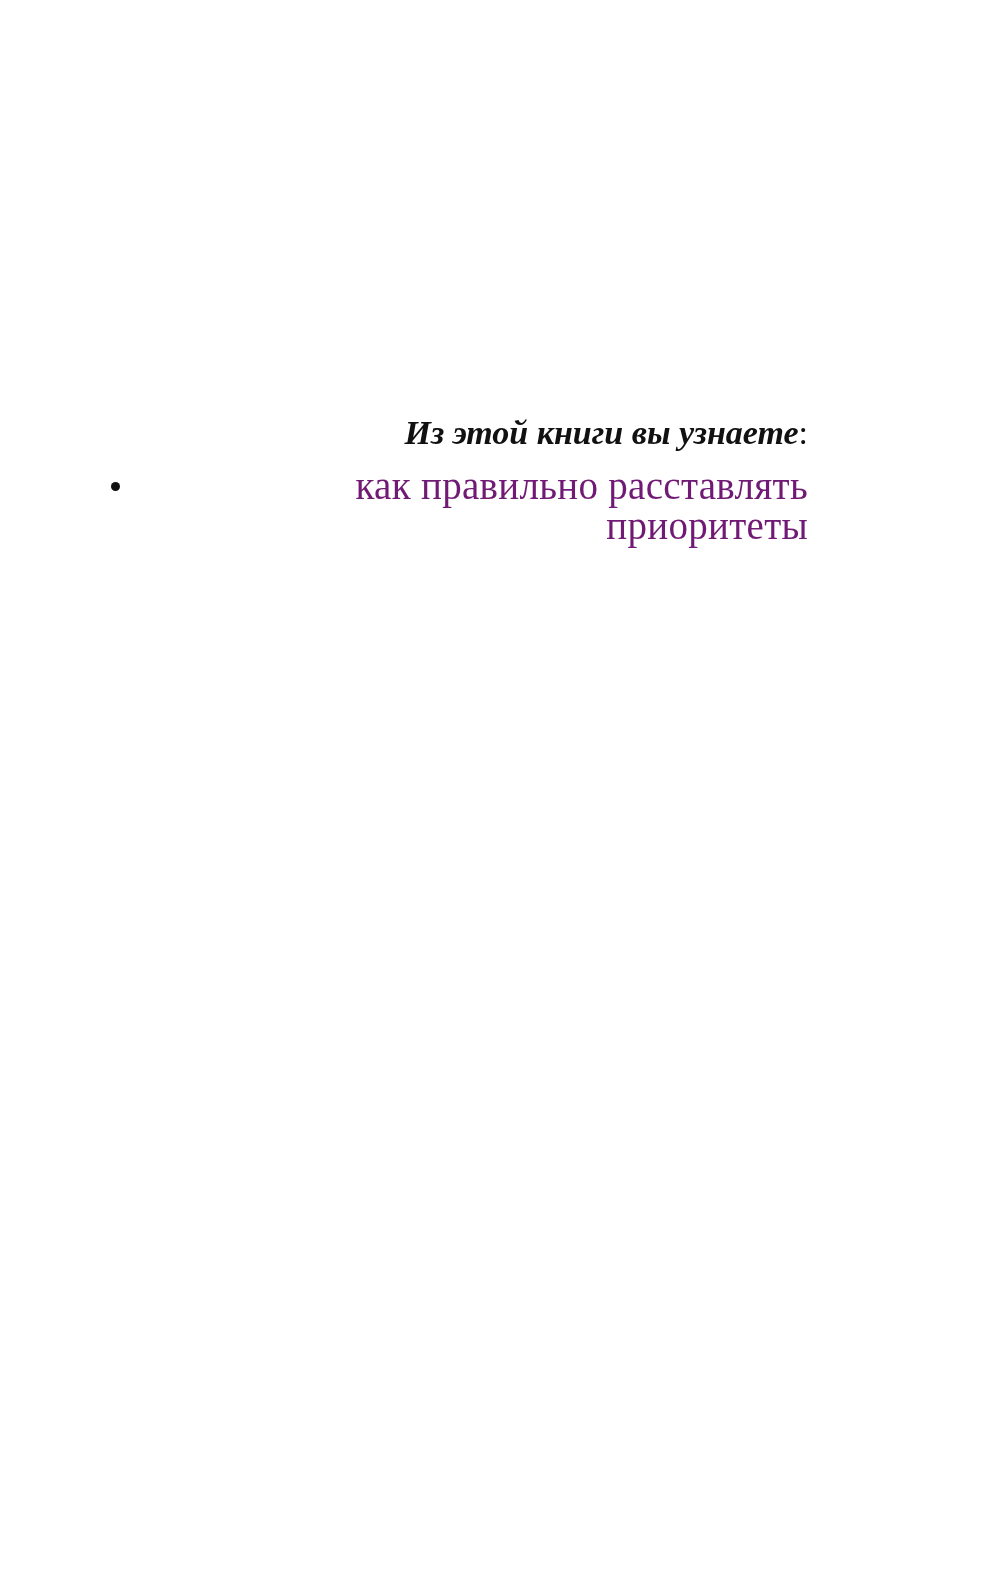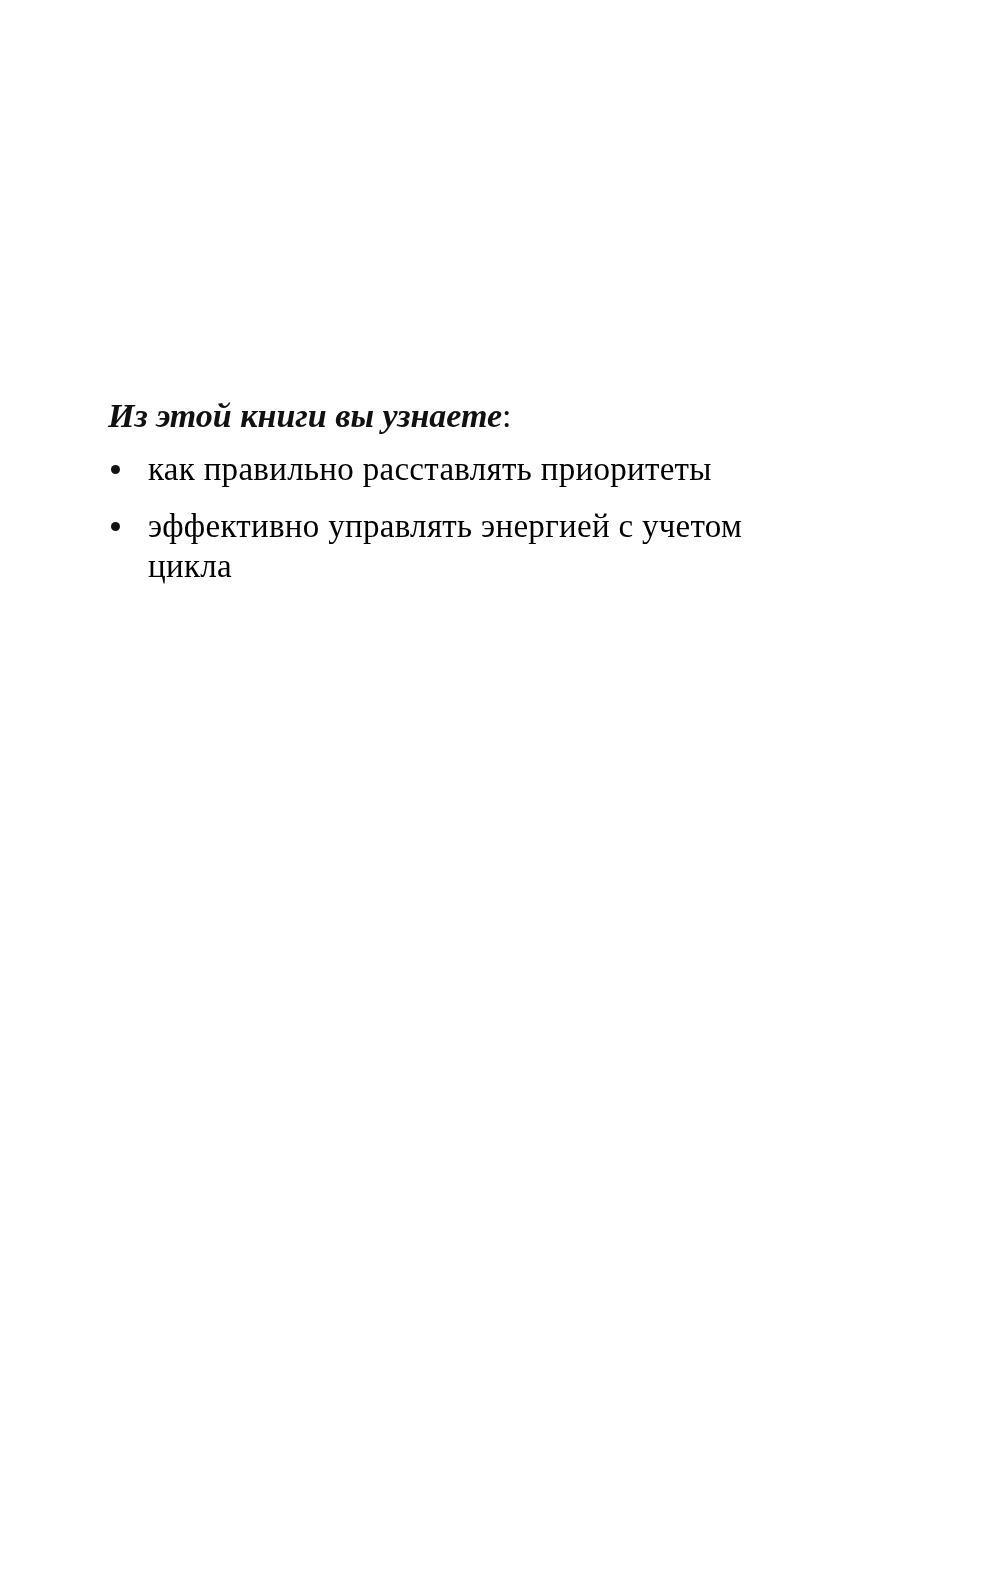--- a/index.html
+++ b/index.html
@@ -18,22 +18,23 @@
     .page {
       position: absolute;
       left: 0; top: 0;
       width: 1000px;
       height: 1585px;
       background: #ffffff;
     }
     .content {
       position: absolute;
       left: 108px;
-      top: 391px;
+      top: 408px;
       width: 700px;
+      text-align: right;
     }
     .heading {
       font-family: "Liberation Serif", "DejaVu Serif", serif;
       font-size: 34px;
       line-height: 50px;
       color: #111111;
       margin: 0 0 8px 0;
     }
     .heading .em {
       font-style: italic;
@@ -44,23 +45,23 @@
       font-weight: normal;
     }
     ul.bullets {
       list-style: none;
       margin: 0;
       padding: 0;
     }
     ul.bullets li {
       position: relative;
       padding-left: 40px;
-      font-size: 33px;
+      font-size: 39px;
       line-height: 40px;
-      color: #000000;
+      color: #701a75;
       margin-bottom: 17px;
       letter-spacing: 0.3px;
     }
     ul.bullets li .bullet {
       position: absolute;
       left: 3px;
       top: 16px;
       width: 9px;
       height: 9px;
       border-radius: 50%;
@@ -75,20 +76,15 @@
 
 <div class="page">
   <div class="content">
     <p class="heading"><span class="em">Из этой книги вы узнаете</span><span class="colon">:</span></p>
 
     <ul class="bullets">
       <li>
         <span class="bullet"></span>
         <span class="text">как правильно расставлять приоритеты</span>
       </li>
-      <li>
-        <span class="bullet"></span>
-        <span class="text">эффективно управлять энергией с учетом</span>
-        <span class="text">цикла</span>
-      </li>
     </ul>
   </div>
 </div>
 
 </body></html>

